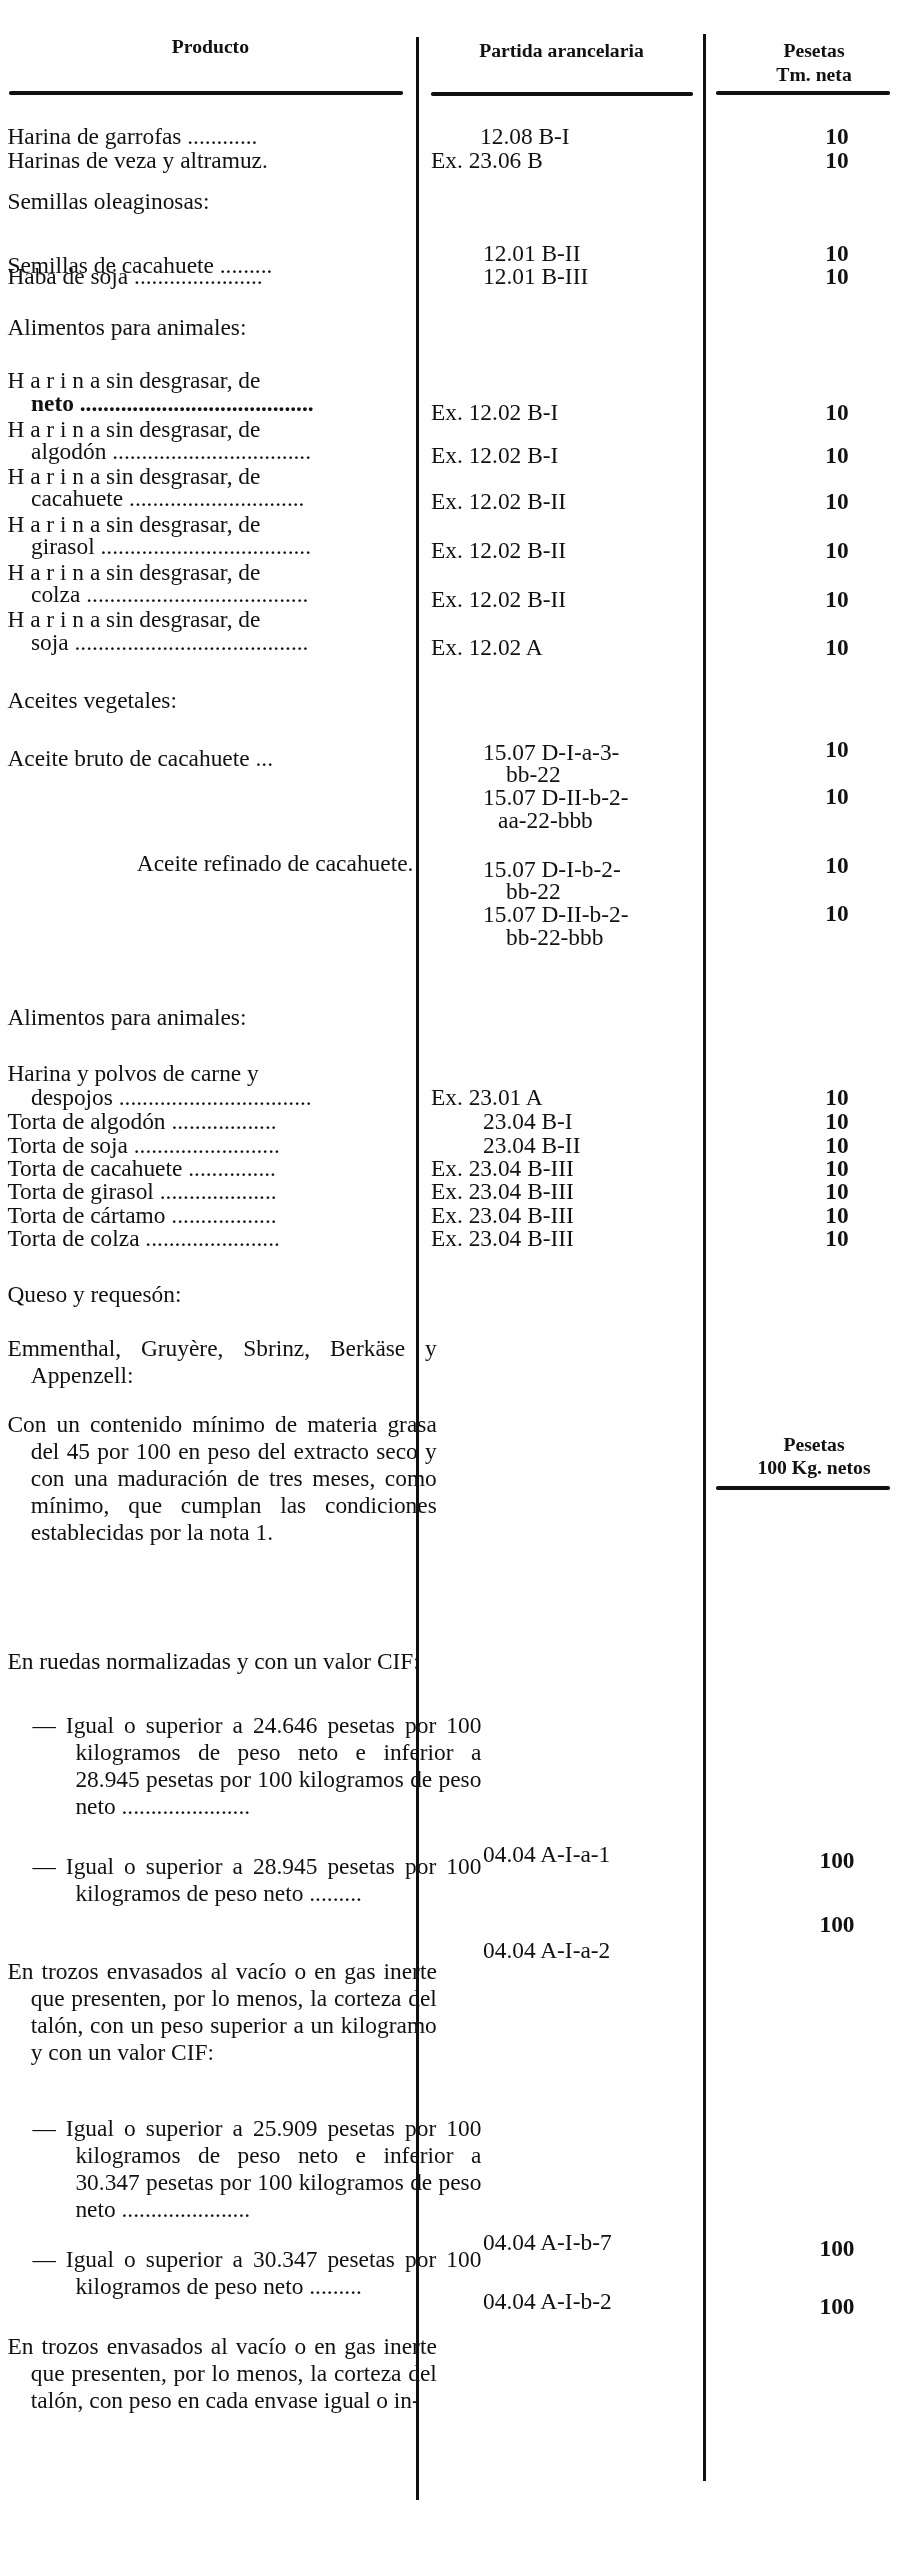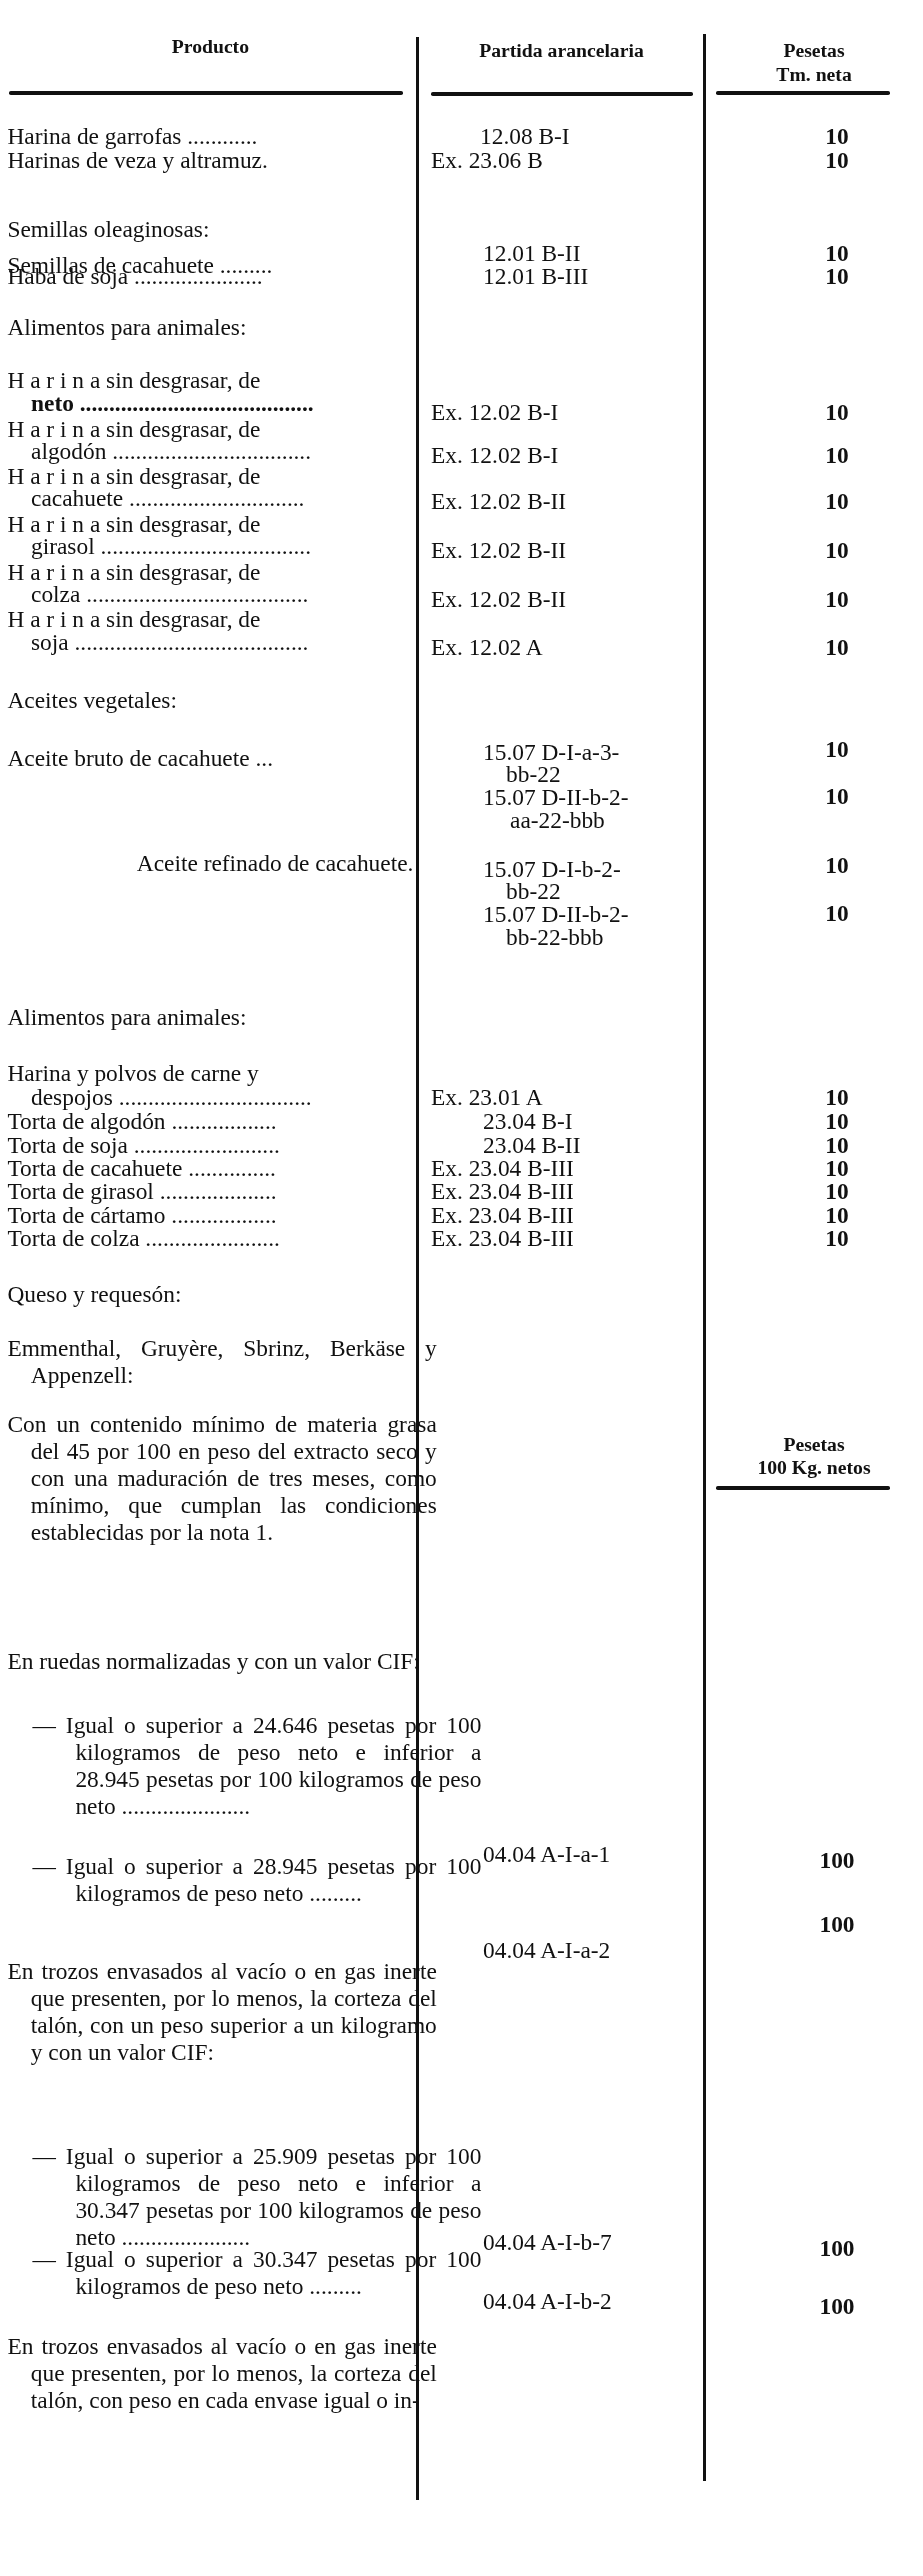--- a/index.html
+++ b/index.html
@@ -33,21 +33,21 @@
 
 <div>
   <div class="t col1" style="top:123px;">Harina de garrofas ............</div>
   <div class="t code" style="top:123px; left:480px;">12.08 B-I</div>
   <div class="t val" style="top:123px;">10</div>
 
   <div class="t col1" style="top:147px;">Harinas de veza y altramuz.</div>
   <div class="t code" style="top:147px;">Ex. 23.06 B</div>
   <div class="t val" style="top:147px;">10</div>
 
-  <div class="t col1" style="top:188px;margin-top:28px;">Semillas oleaginosas:</div>
+  <div class="t col1" style="top:188px;">Semillas oleaginosas:</div>
 
   <div class="t col1" style="top:252px;">Semillas de cacahuete .........</div>
   <div class="t code" style="top:240px; left:483px;">12.01 B-II</div>
   <div class="t val" style="top:240px;">10</div>
 
   <div class="t col1" style="top:263px;">Haba de soja ......................</div>
   <div class="t code" style="top:263px; left:483px;">12.01 B-III</div>
   <div class="t val" style="top:263px;">10</div>
 
   <div class="t col1" style="top:314px;">Alimentos para animales:</div>
@@ -82,21 +82,21 @@
   <div class="t code" style="top:634px;">Ex. 12.02 A</div>
   <div class="t val" style="top:634px;">10</div>
 
   <div class="t col1" style="top:687px;">Aceites vegetales:</div>
 
   <div class="t col1" style="top:745px;">Aceite bruto de cacahuete ...</div>
   <div class="t code" style="top:739px; left:483px;">15.07 D-I-a-3-</div>
   <div class="t code" style="top:761px; left:506px;">bb-22</div>
   <div class="t val" style="top:736px;">10</div>
   <div class="t code" style="top:784px; left:483px;">15.07 D-II-b-2-</div>
-  <div class="t code" style="top:807px; left:510px;text-align:right;">aa-22-bbb</div>
+  <div class="t code" style="top:807px; left:498px;text-align:right;">aa-22-bbb</div>
   <div class="t val" style="top:783px;">10</div>
 
   <div class="t col1" style="top:850px;text-align:right;">Aceite refinado de cacahuete.</div>
   <div class="t code" style="top:856px; left:483px;">15.07 D-I-b-2-</div>
   <div class="t code" style="top:878px; left:506px;">bb-22</div>
   <div class="t val" style="top:852px;">10</div>
   <div class="t code" style="top:901px; left:483px;">15.07 D-II-b-2-</div>
   <div class="t code" style="top:924px; left:506px;">bb-22-bbb</div>
   <div class="t val" style="top:900px;">10</div>
 
@@ -145,21 +145,21 @@
   <div class="t col1 wrap dash" style="top:1712px;">— Igual o superior a 24.646 pesetas por 100 kilogramos de peso neto e inferior a 28.945 pesetas por 100 kilogramos de peso neto ......................</div>
   <div class="t code" style="top:1841px; left:483px;">04.04 A-I-a-1</div>
   <div class="t val" style="top:1847px;">100</div>
 
   <div class="t col1 wrap dash" style="top:1853px;">— Igual o superior a 28.945 pesetas por 100 kilogramos de peso neto .........</div>
   <div class="t code" style="top:1905px; left:483px;margin-top:32px;">04.04 A-I-a-2</div>
   <div class="t val" style="top:1911px;">100</div>
 
   <div class="t col1 wrap indent" style="top:1958px;">En trozos envasados al vacío o en gas inerte que presenten, por lo menos, la corteza del talón, con un peso superior a un kilogramo y con un valor CIF:</div>
 
-  <div class="t col1 wrap dash" style="top:2115px;margin-top:28px;">— Igual o superior a 25.909 pesetas por 100 kilogramos de peso neto e inferior a 30.347 pesetas por 100 kilogramos de peso neto ......................</div>
+  <div class="t col1 wrap dash" style="top:2115px;">— Igual o superior a 25.909 pesetas por 100 kilogramos de peso neto e inferior a 30.347 pesetas por 100 kilogramos de peso neto ......................</div>
   <div class="t code" style="top:2229px; left:483px;">04.04 A-I-b-7</div>
   <div class="t val" style="top:2235px;">100</div>
 
   <div class="t col1 wrap dash" style="top:2246px;">— Igual o superior a 30.347 pesetas por 100 kilogramos de peso neto .........</div>
   <div class="t code" style="top:2288px; left:483px;">04.04 A-I-b-2</div>
   <div class="t val" style="top:2293px;">100</div>
 
   <div class="t col1 wrap indent" style="top:2333px;">En trozos envasados al vacío o en gas inerte que presenten, por lo menos, la corteza del talón, con peso en cada envase igual o in-</div>
 </div>
 

